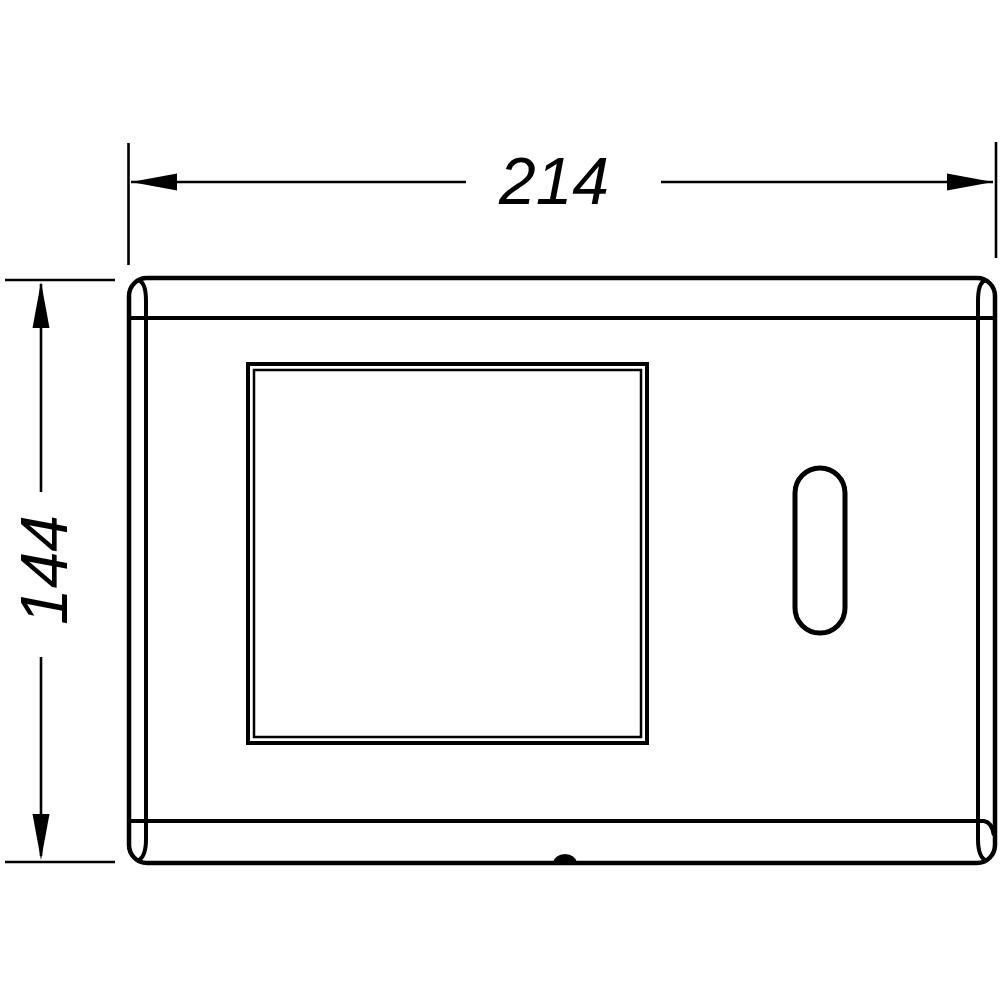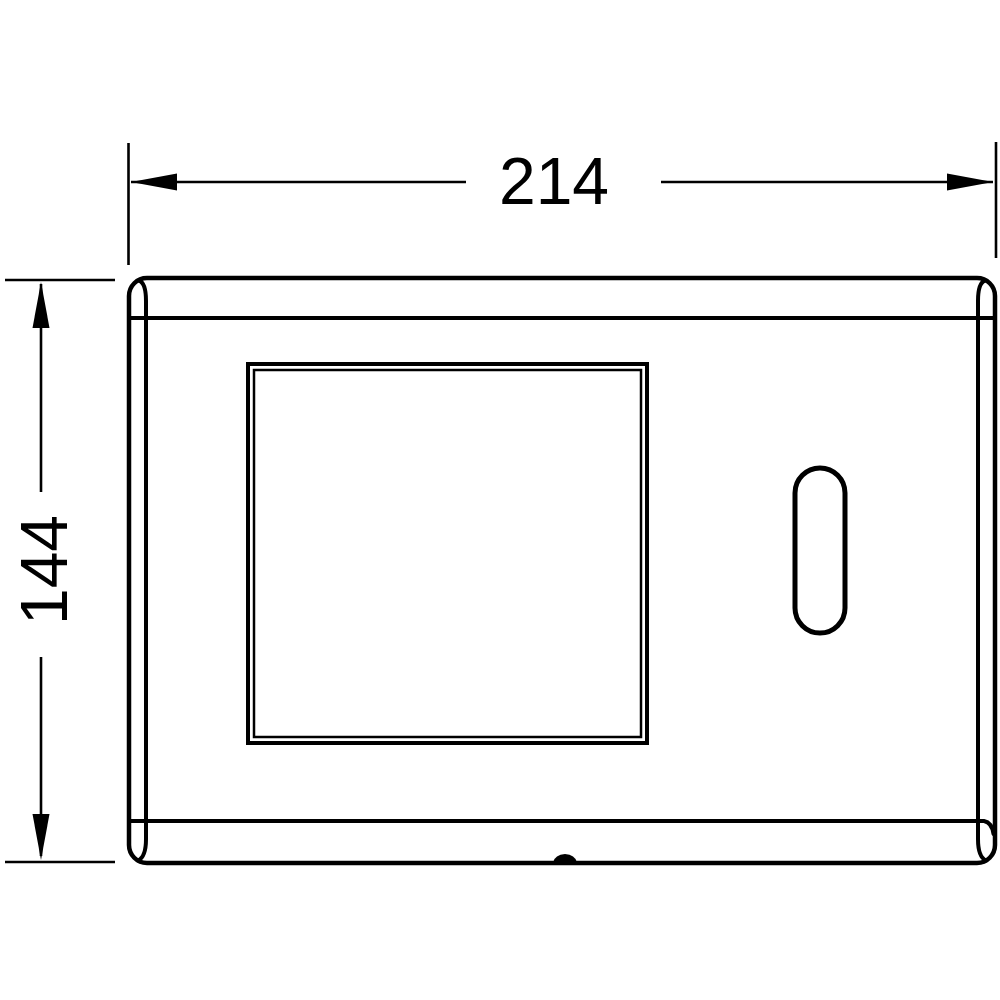--- a/index.html
+++ b/index.html
@@ -9,20 +9,21 @@
     height: 1000px;
     background: #ffffff;
     font-family: "Liberation Sans", sans-serif;
   }
   .drawing-wrap {
     position: relative;
     width: 1000px;
     height: 1000px;
     background: #ffffff;
     overflow: hidden;
+    font-style: italic;
   }
   svg {
     display: block;
   }
   .dim-label {
     font-family: "Liberation Sans", sans-serif;
     font-size: 66px;
     fill: #000000;
     font-weight: 400;
   }

